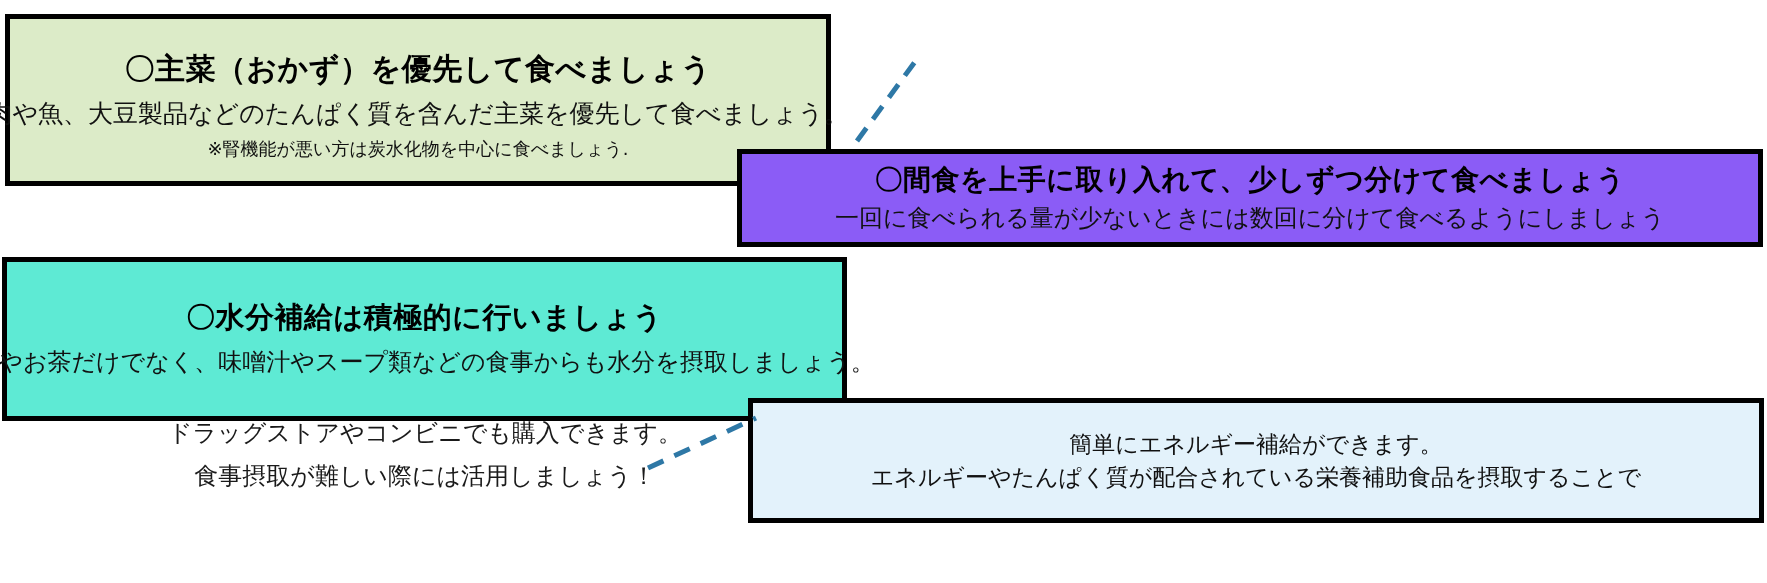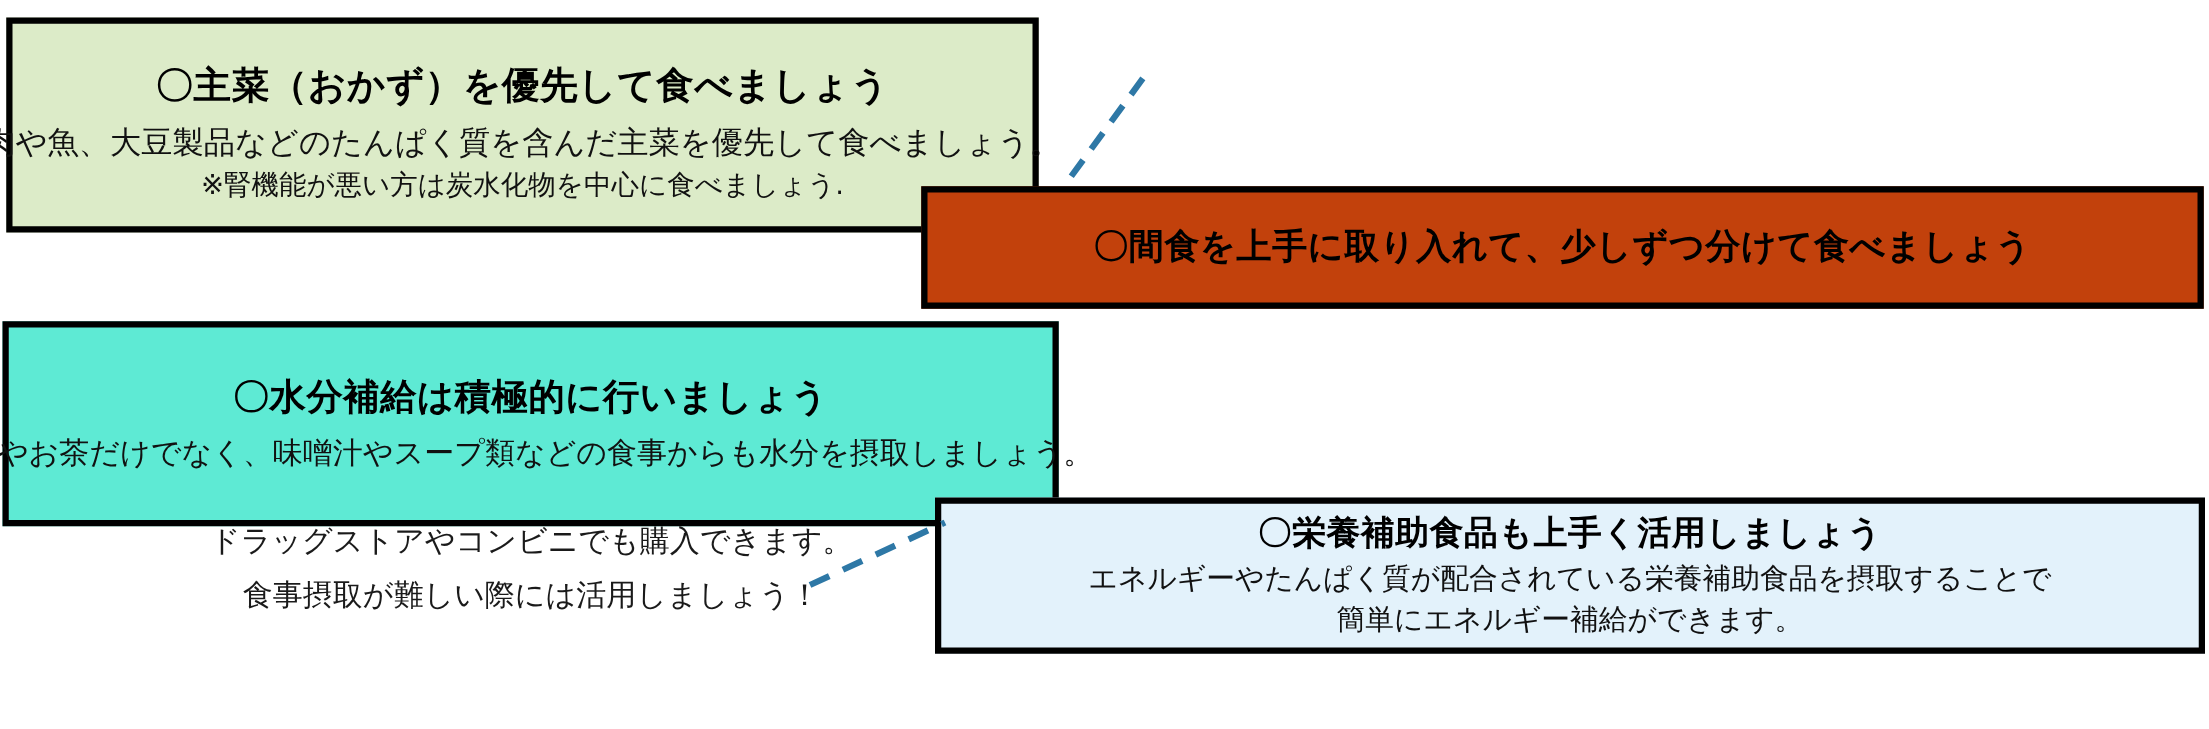--- a/index.html
+++ b/index.html
@@ -38,21 +38,21 @@
 
   
   #panel-main{
     left:5px;top:14px;width:826px;height:172px;
     background:#dcebc8;
     padding-top:12px;
     justify-content:center;
   }
   #panel-main .ttl{font-size:30px;line-height:40px;margin-bottom:6px;}
   #panel-main .ln{font-size:25px;line-height:37px;}
-  #panel-main .note{font-size:22px;line-height:30px;margin-top:2px;}
+  #panel-main .note{font-size:18px;line-height:30px;margin-top:2px;}
 
   
   #panel-snack{
     left:737px;top:149px;width:1026px;height:98px;
     background:#fad7f0;
   }
   #panel-snack .ttl{font-size:28px;line-height:38px;margin-bottom:2px;}
   #panel-snack .ln{font-size:24px;line-height:34px;}
 
   
@@ -98,33 +98,33 @@
 <body>
 
 <div id="stage">
 
   <div class="panel" id="panel-main" style="background: rgb(220, 235, 200); border-color: rgb(0, 0, 0);">
     <div class="ttl">〇主菜（おかず）を優先して食べましょう</div>
     <div class="ln">肉や魚、大豆製品などのたんぱく質を含んだ主菜を優先して食べましょう。</div>
     <div class="note">※腎機能が悪い方は炭水化物を中心に食べましょう.</div>
   </div>
 
-  <div class="panel" id="panel-snack" style="background: #c2410c; border-color: rgb(0, 0, 0);">
+  <div class="panel" id="panel-snack" style="background: #8b5cf6; border-color: rgb(0, 0, 0);">
     <div class="ttl">〇間食を上手に取り入れて、少しずつ分けて食べましょう</div>
+    <div class="ln">一回に食べられる量が少ないときには数回に分けて食べるようにしましょう</div>
   </div>
 
   <div class="panel" id="panel-water" style="background: #5eead4; border-color: rgb(0, 0, 0);">
     <div class="ttl">〇水分補給は積極的に行いましょう</div>
     <div class="ln">水やお茶だけでなく、味噌汁やスープ類などの食事からも水分を摂取しましょう。</div>
   </div>
 
   <div class="panel" id="panel-supp" style="background: rgb(227, 242, 251); border-color: rgb(0, 0, 0);">
-    <div class="ttl">〇栄養補助食品も上手く活用しましょう</div>
+    <div class="ln">簡単にエネルギー補給ができます。</div>
     <div class="ln">エネルギーやたんぱく質が配合されている栄養補助食品を摂取することで</div>
-    <div class="ln">簡単にエネルギー補給ができます。</div>
   </div>
 
 
   <div class="callout" id="callout-supp">
     <span class="cl-line">ドラッグストアやコンビニでも購入できます。</span>
     <span class="cl-line">食事摂取が難しい際には活用しましょう！</span>
   </div>
 
   <svg id="leader-snack" viewBox="0 0 110 110" width="110" height="110" xmlns="http://www.w3.org/2000/svg">
     <line x1="12" y1="96" x2="72" y2="14" stroke="#2E78A6" stroke-width="5" stroke-dasharray="16 11" stroke-linecap="butt"></line>

